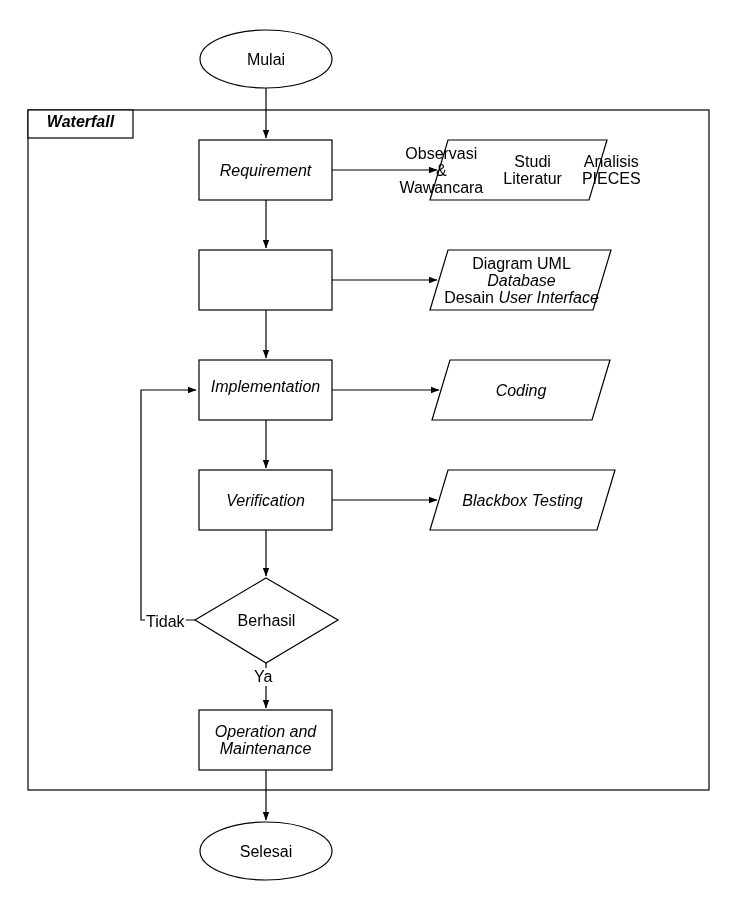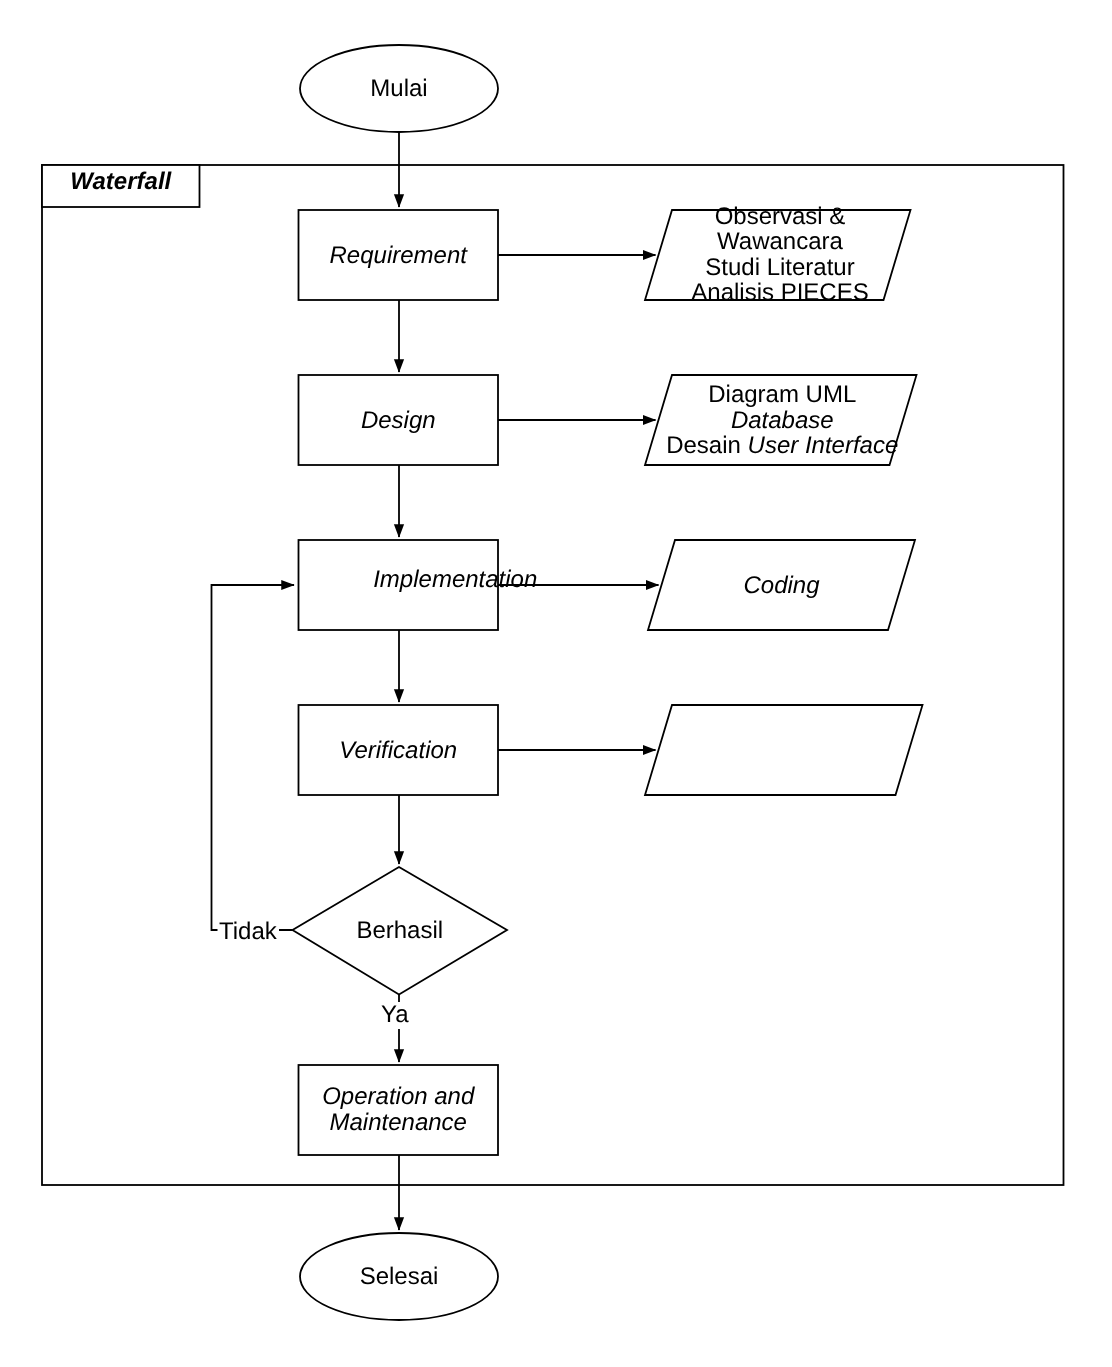--- a/index.html
+++ b/index.html
@@ -95,47 +95,47 @@
 
     <path d="M195,620 L141,620 L141,390 L196,390" class="conn" marker-end="url(#arrow)"></path>
   </svg>
 
   <div class="shape-text bold-italic" style="left:28px; top:110px; width:105px; height:23px;">Waterfall</div>
 
   <div class="shape-text" style="left:200px; top:30px; width:132px; height:58px;">Mulai</div>
 
   <div class="shape-text italic" style="left:199px; top:140px; width:133px; height:60px;">Requirement</div>
 
-  <div class="shape-text italic" style="left:199px; top:250px; width:133px; height:60px;">Design</div>
 
-  <div class="shape-text italic" style="left:199px; top:360px; width:133px; height:52px;padding-left:38px;">Implementation</div>
+  <div class="shape-text italic" style="left:199px; top:360px; width:133px; height:52px;">Implementation</div>
 
   <div class="shape-text italic" style="left:199px; top:470px; width:133px; height:60px;">Verification</div>
 
   <div class="shape-text" style="left:195px; top:600px; width:143px; height:40px;">Berhasil</div>
 
   <div class="shape-text italic" style="left:199px; top:710px; width:133px; height:60px; flex-direction:column;">
     <span>Operation and</span>
     <span>Maintenance</span>
   </div>
 
   <div class="shape-text" style="left:200px; top:822px; width:132px; height:58px;">Selesai</div>
 
-  <div class="shape-text" style="left:440px; top:140px; width:160px; height:60px; flex-direction:column;">
+  <div class="shape-text" style="left:440px; top:140px; width:160px; height:60px; flex-direction:row;gap:20px;">
     <span>Observasi &amp; Wawancara</span>
     <span>Studi Literatur</span>
     <span>Analisis PIECES</span>
   </div>
 
   <div class="shape-text" style="left:440px; top:250px; width:163px; height:60px; flex-direction:column;">
     <span>Diagram UML</span>
     <span class="italic">Database</span>
     <span><span>Desain </span><span class="italic">User Interface</span></span>
   </div>
 
   <div class="shape-text italic" style="left:441px; top:360px; width:160px; height:60px;">Coding</div>
 
+  <div class="shape-text italic" style="left:440px; top:470px; width:165px; height:60px;">Blackbox Testing</div>
 
   <div class="edge-label" style="left:145px; top:613px;">Tidak</div>
 
   <div class="edge-label" style="left:253px; top:668px;">Ya</div>
 
 </div>
 
 </body></html>

